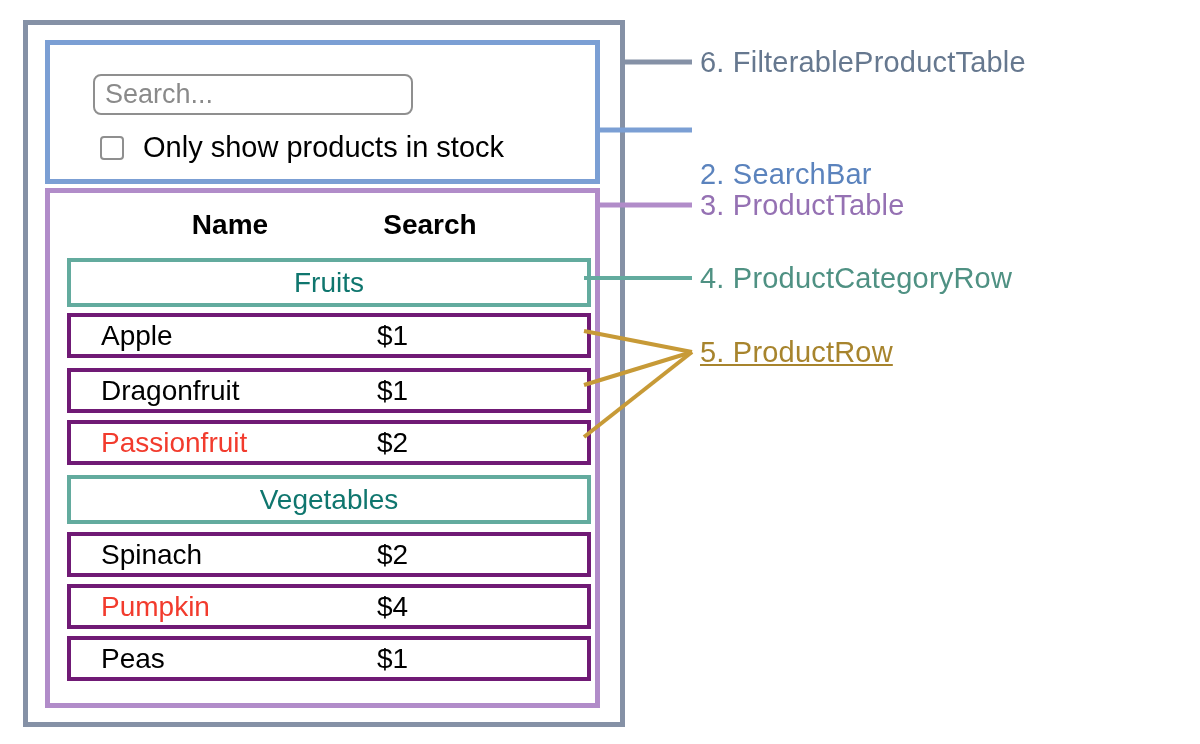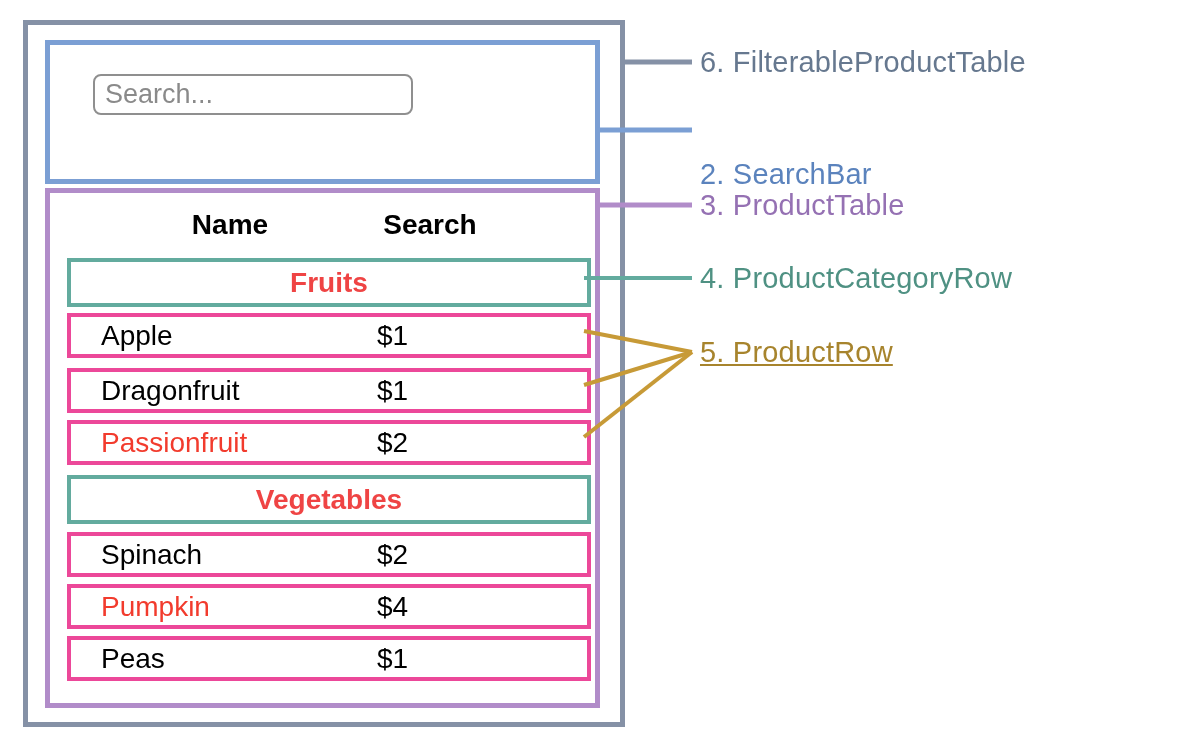--- a/index.html
+++ b/index.html
@@ -29,22 +29,22 @@
 
   
   .col-header{
     position:absolute;transform:translateX(-50%);top:16px;font-size:28px;font-weight:bold;color:#000;
     white-space:nowrap;
   }
   .col-header.name{left:180px;}
   .col-header.price{left:380px;}
   .row{position:absolute;left:17px;width:524px;box-sizing:border-box;background:#fff;}
   .row.cat{border:4px solid #63ab9e;height:49px;text-align:center;}
-  .row.cat span{display:block;line-height:41px;font-size:28px;font-weight:bold;color:#ef4444;}
-  .row.prod{border:4px solid #ec4899;height:45px;}
+  .row.cat span{display:block;line-height:41px;font-size:28px;font-weight:normal;color:#0f766e;}
+  .row.prod{border:4px solid #701a75;height:45px;}
   .pname{position:absolute;left:30px;top:0;line-height:37px;font-size:28px;color:#000;white-space:nowrap;}
   .pprice{position:absolute;left:306px;top:0;line-height:37px;font-size:28px;color:#000;white-space:nowrap;}
   .red-text{color:#f23b2d;}
 
   .r-fruits{top:65px;}
   .r-apple{top:120px;}
   .r-dragonfruit{top:175px;padding-left:9px;}
   .r-passionfruit{top:227px;}
   .r-vegetables{top:282px;}
   .r-spinach{top:339px;}
@@ -67,20 +67,24 @@
 </style>
 </head>
 <body>
 
 <div class="canvas">
 
   <div class="box outer-box"></div>
 
   <div class="box searchbar-box">
     <input class="search-input" type="text" placeholder="Search..." style="">
+    <div class="checkbox-row">
+      <input class="checkbox" type="checkbox" style="">
+      <span class="checkbox-label">Only show products in stock</span>
+    </div>
   </div>
 
   <div class="box producttable-box">
     <span class="col-header name">Name</span>
     <span class="col-header price">Search</span>
 
     <div class="row cat r-fruits">
       <span>Fruits</span>
     </div>
 

